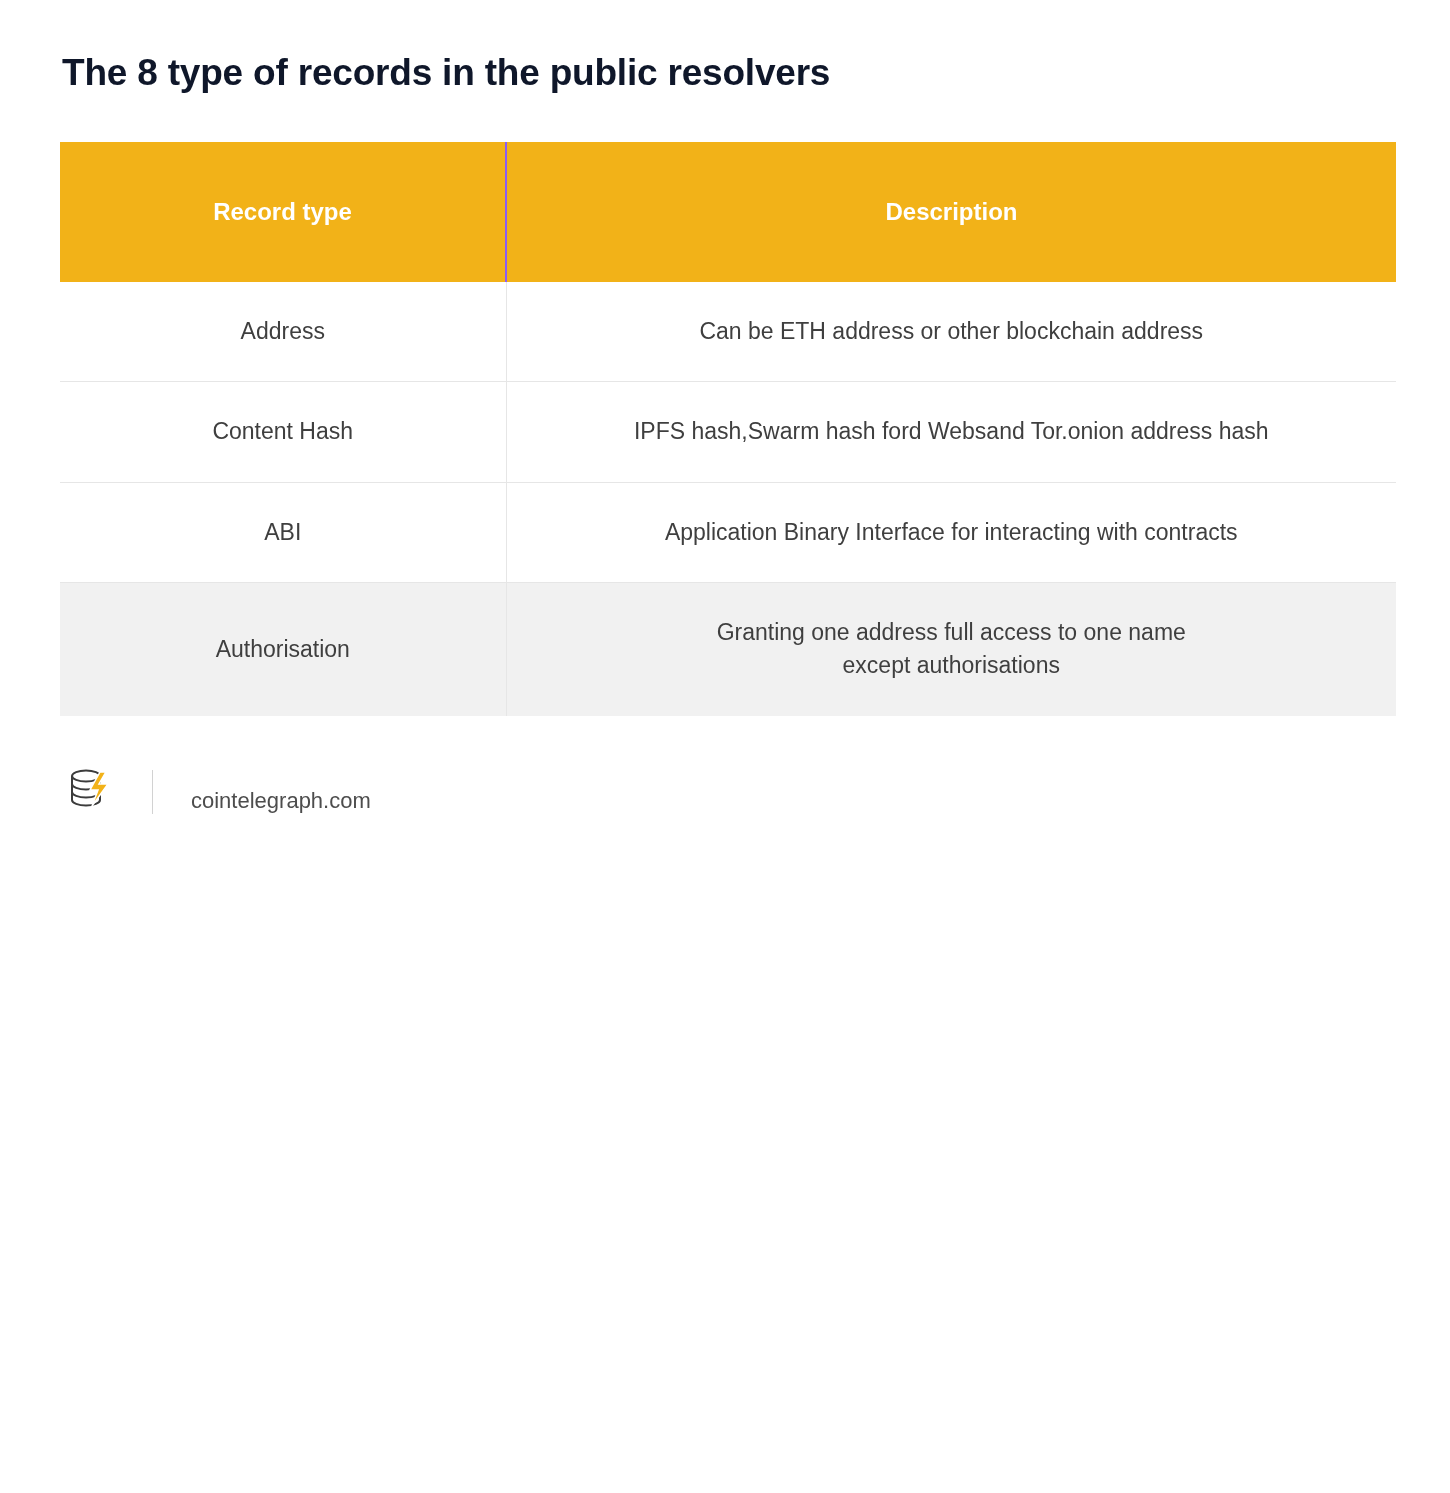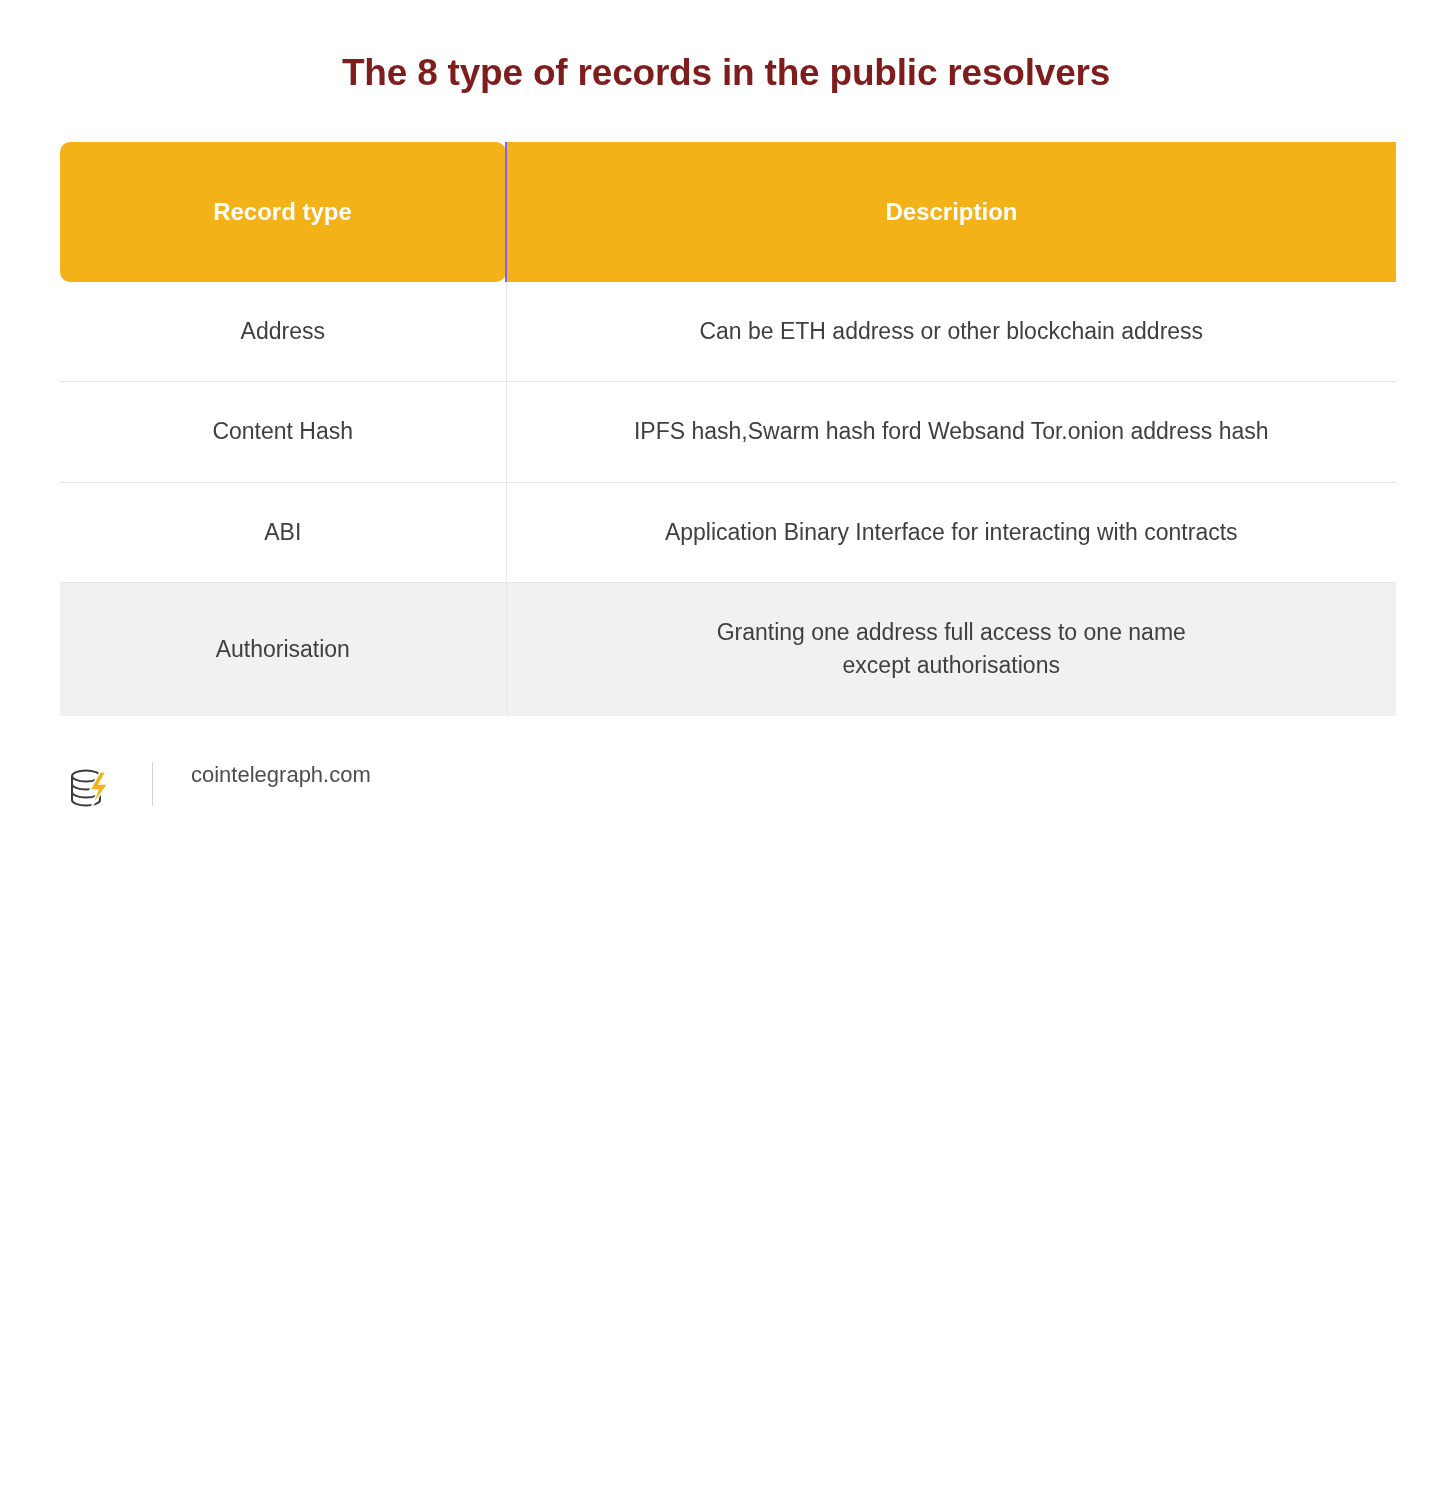--- a/index.html
+++ b/index.html
@@ -17,41 +17,40 @@
   }
   .page {
     box-sizing: border-box;
     width: 1450px;
     height: 1493px;
     padding: 52px 60px 0 60px;
   }
   .title {
     font-size: 37px;
     font-weight: bold;
-    color: #7f1d1d;
+    color: #0f172a;
     letter-spacing: -0.2px;
     margin: 0 0 48px 2px;
-    text-align: center;
   }
   table.records {
     width: 1330px;
     border-collapse: collapse;
     table-layout: fixed;
   }
   table.records th {
     background: #f2b218;
     color: #ffffff;
     font-size: 24px;
     font-weight: bold;
     height: 138px;
     vertical-align: middle;
     text-align: center;
     border: none;
   }
-  table.records th.col-type { width: 443px; border-radius: 10px; }
+  table.records th.col-type { width: 443px; }
   table.records th.col-desc { width: 887px; border-left: 2px solid #8b5cf6; }
   table.records td {
     font-size: 23px;
     color: #3f3f3f;
     text-align: center;
     vertical-align: middle;
     padding: 33px 16px;
     border-bottom: 1px solid #e6e6e6;
     line-height: 1.45;
   }
@@ -62,21 +61,21 @@
   }
   table.records tr.row-odd td {
     background: #ffffff;
   }
   table.records tbody tr:last-child td {
     border-bottom: none;
   }
   .footer {
     margin-top: 46px;
     display: flex;
-    align-items: flex-start;
+    align-items: flex-end;
     gap: 12px;
     padding-left: 4px;
   }
   .brand-mark {
     width: 52px;
     height: 52px;
     position: relative;
     flex: 0 0 auto;
   }
   .divider {

